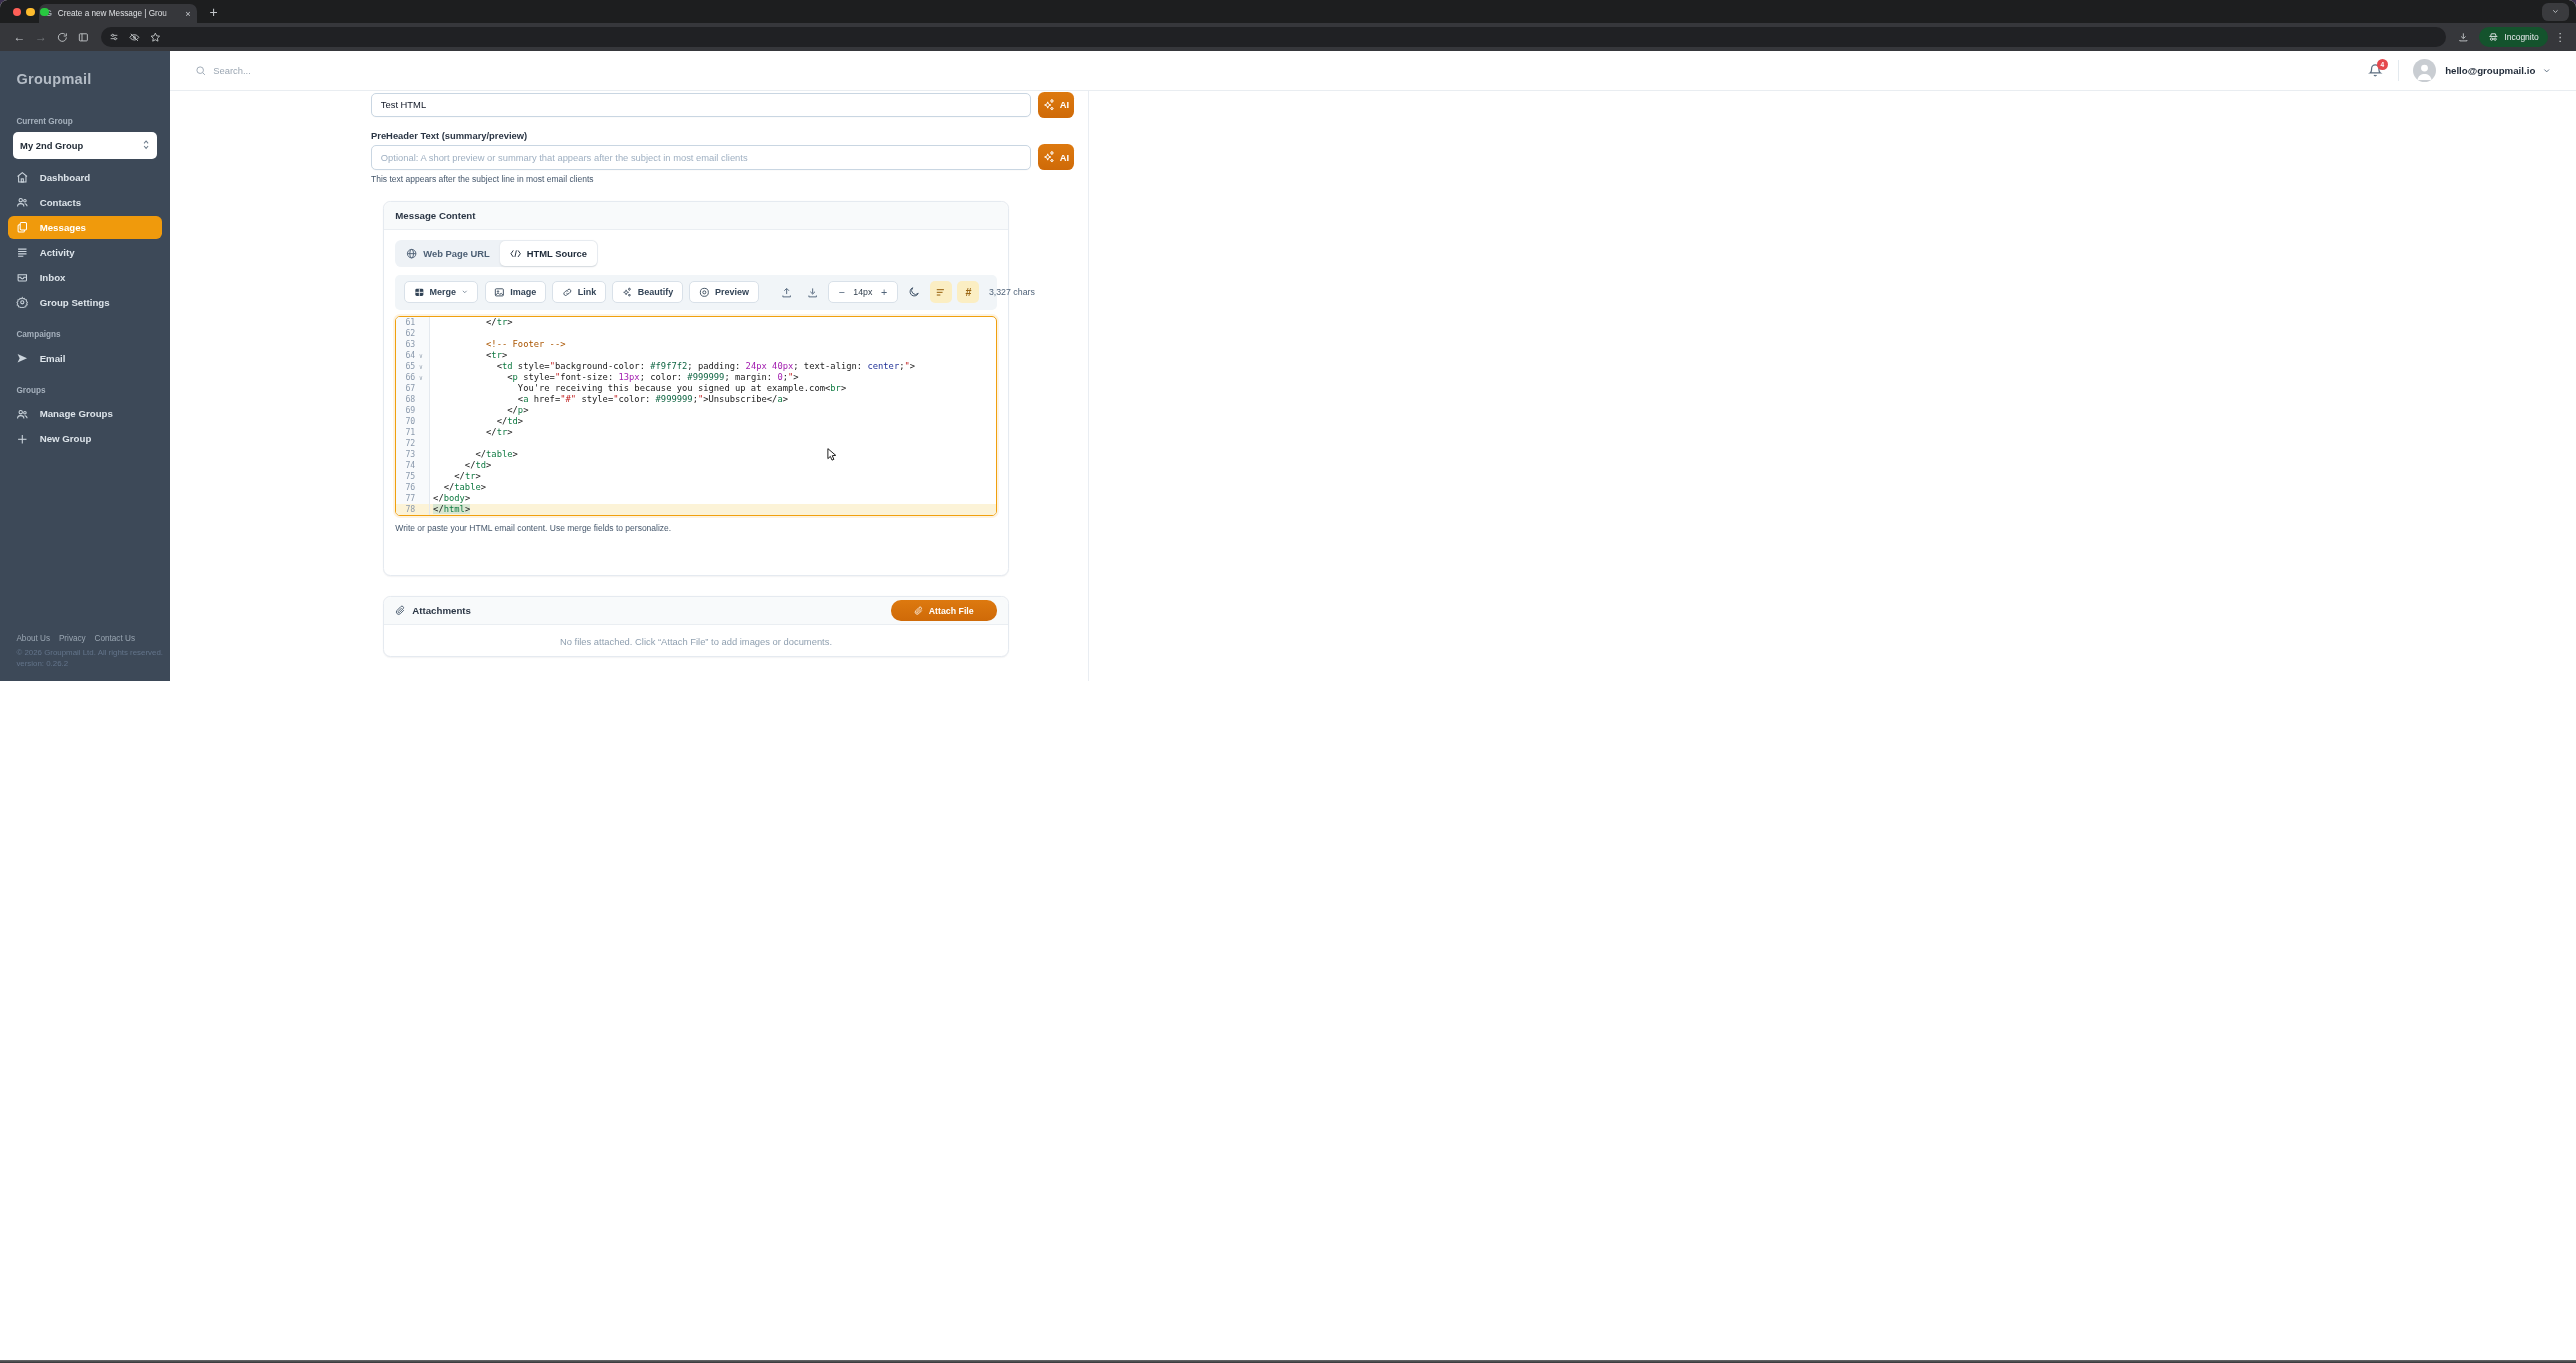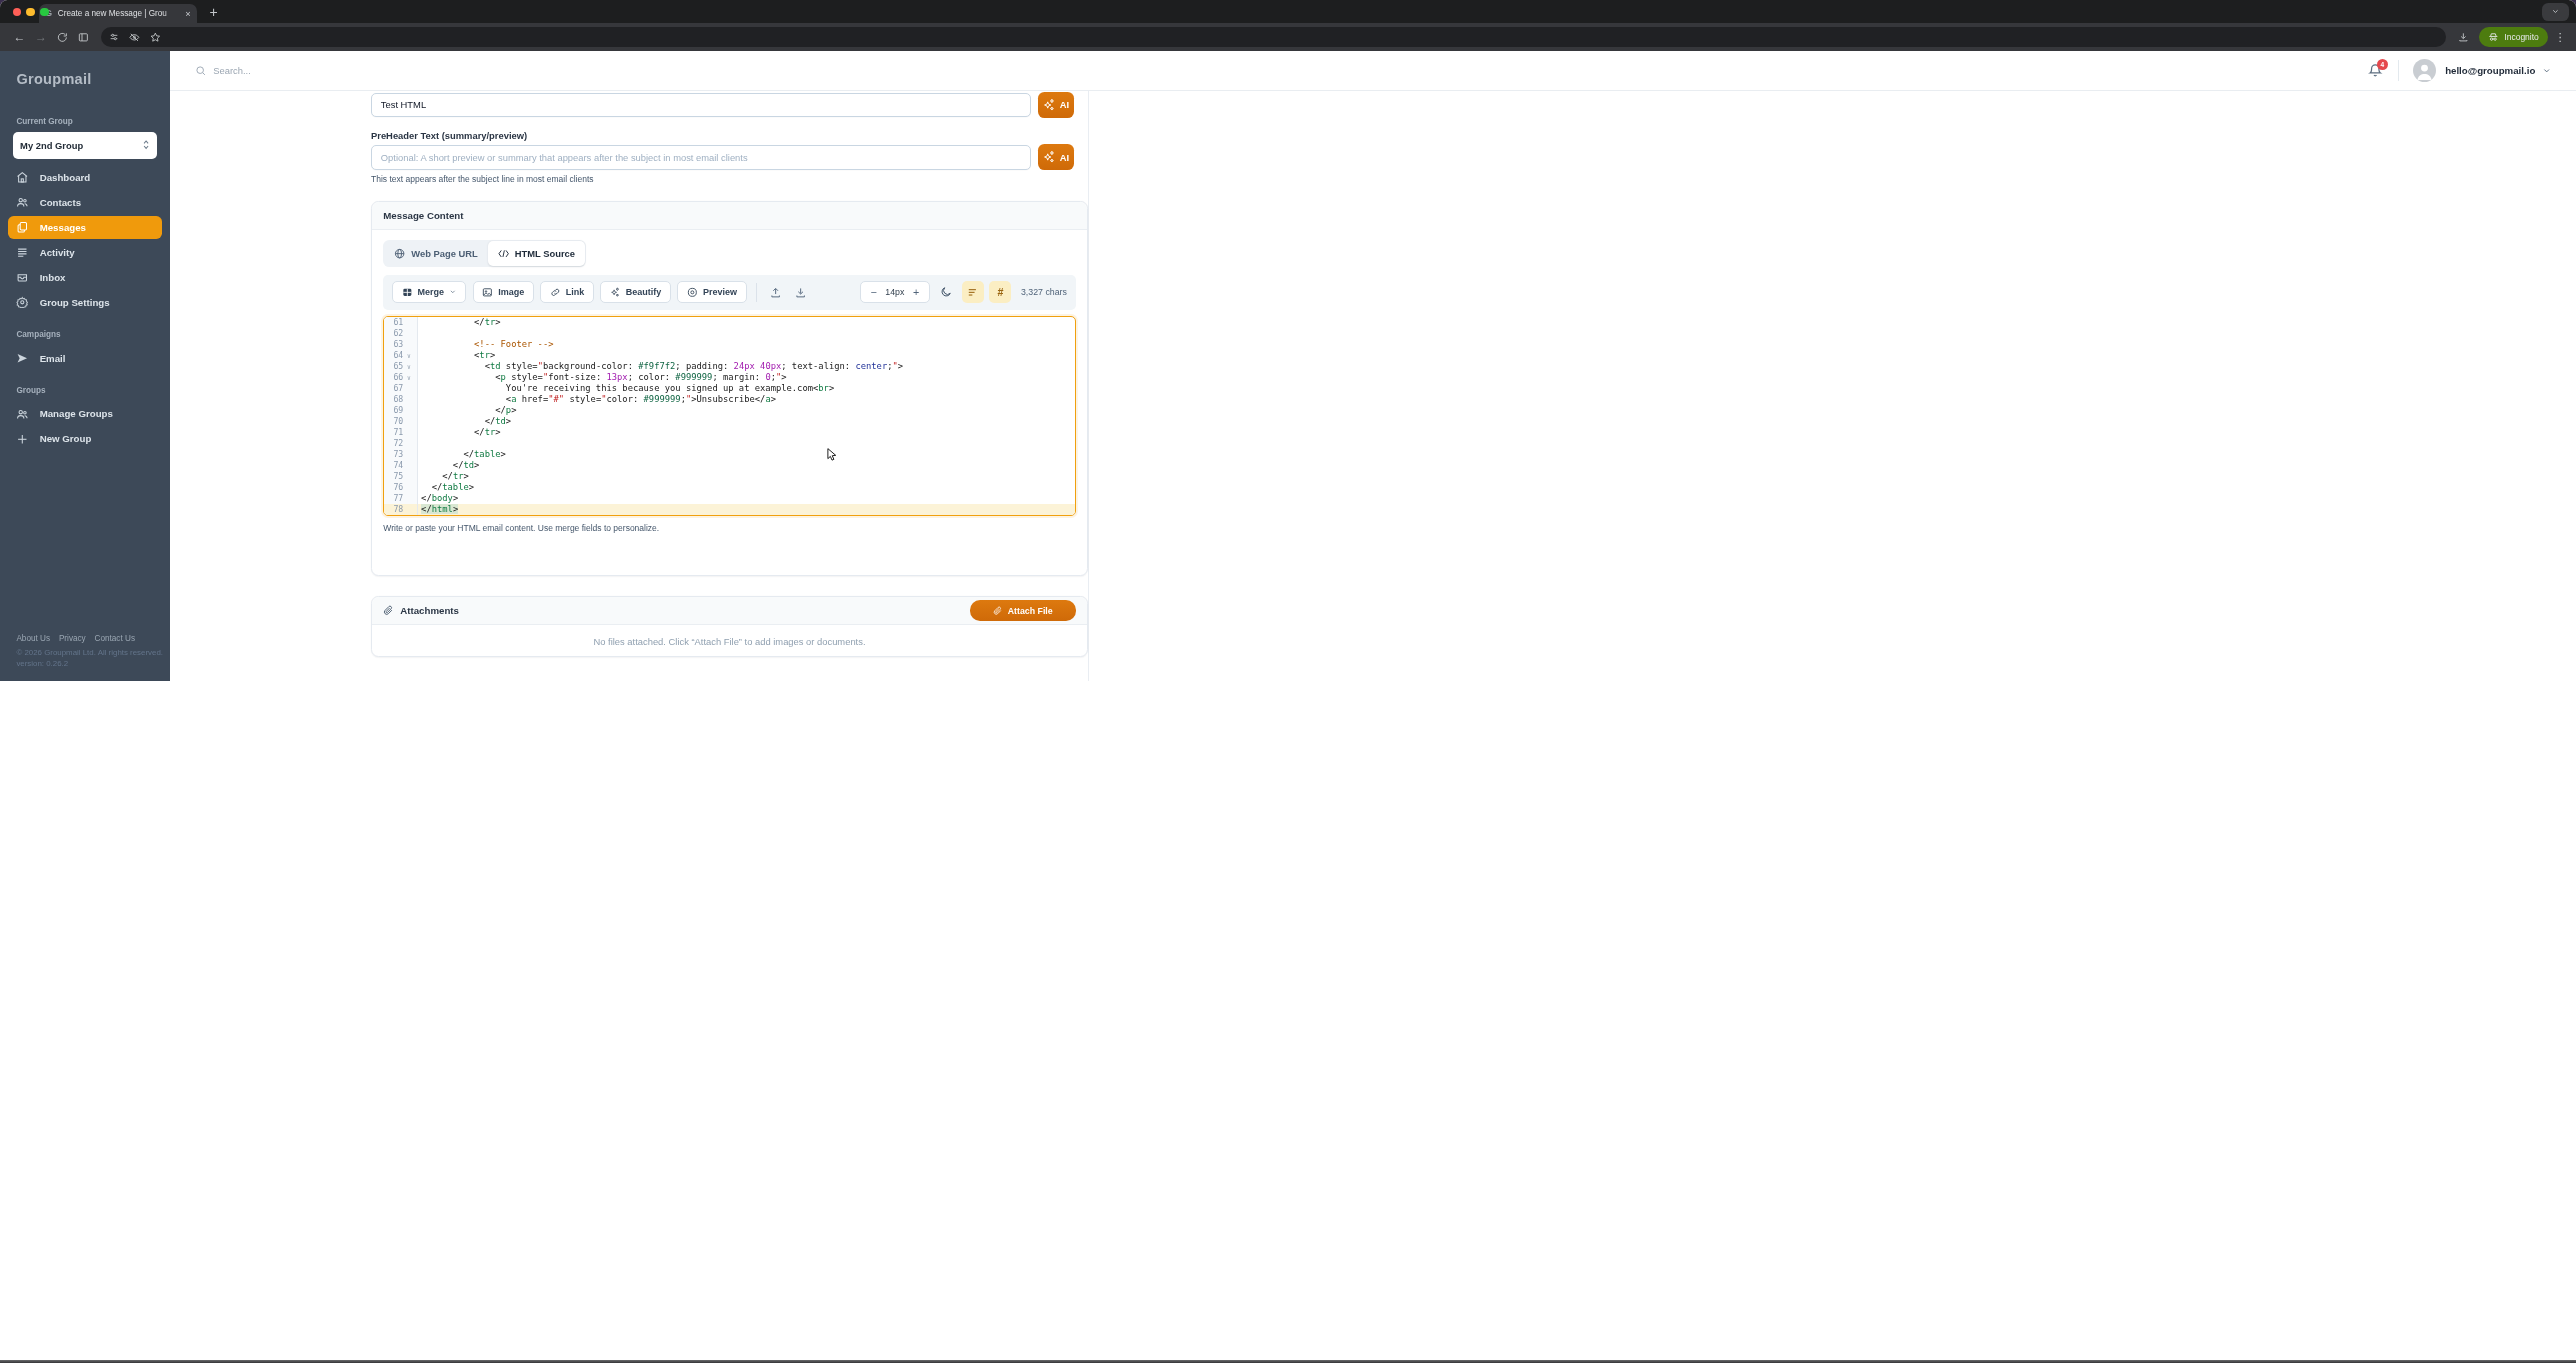--- a/index.html
+++ b/index.html
@@ -21,21 +21,21 @@
   .newtab { color:#c4c7cb; font-size:14px; margin:0 0 3.1px 12.6px; }
   .strip-chevron { position:absolute; right:7.5px; top:3.1px; width:26.4px; height:17.6px; background:#3a3b3e;
                    border-radius:6.3px; display:grid; place-items:center; color:#c4c7cb; }
   .toolbar { height:28px; background:#36373b; display:flex; align-items:center; padding:0 8.8px; }
   .nav-ic { color:#c7cacd; font-size:12px; width:21.4px; text-align:center; }
   .nav-ic.dim { color:#76797d; }
   .urlpill { flex:1; height:20px; background:#202124; border-radius:10px; margin:0 6.3px; display:flex;
              align-items:center; padding:0 8.8px; }
   .url-text { color:#e8eaed; font-size:8.5px; margin-left:7.5px; flex:1; }
   .pill-ic { color:#c7cacd; margin-left:10px; }
-  .incog { height:20px; background:#4d7c0f; border-radius:10px; display:flex; align-items:center; gap:5.7px;
+  .incog { height:20px; background:#14532d; border-radius:10px; display:flex; align-items:center; gap:5.7px;
            padding:0 9.4px; color:#e8eaed; font-size:8.5px; margin:16px 5px; }
   .dots { color:#c7cacd; font-size:11.3px; width:14px; text-align:center; }
 
   
   #app { display:flex; height:630px; }
 
   
   #sidebar { width:170px; background:#3d4958; position:relative; flex:none; }
   .logo { padding:20px 0 0 16.4px; font-size:14.5px; font-weight:700; color:#b4bcc6; letter-spacing:0.3px; }
   .cg-label { margin:30px 0 5.7px 16.4px; font-size:8.2px; font-weight:700; color:#a6b1bd; }
@@ -78,21 +78,21 @@
   .inp { position:absolute; left:0; width:660px; height:24px; border:0.6px solid #c9d6e2; border-radius:5px;
          padding:0 8.8px; font-size:9.4px; color:#111827; outline:none; background:#fff;
          box-shadow:0 0.6px 0.6px rgba(16,24,40,.03); font-family:"Liberation Sans",sans-serif; }
   .inp::placeholder { color:#9fb0c2; }
   .ai-btn { position:absolute; left:667px; width:36px; height:26.4px; border:none; border-radius:6.3px;
             background:linear-gradient(#dd790f,#cf6a08); color:#fff; font-size:9.4px; font-weight:700;
             display:flex; align-items:center; justify-content:center; gap:4.4px; }
   .fld-label { position:absolute; font-size:9.4px; font-weight:700; color:#2a3544; }
   .fld-help { position:absolute; font-size:8.5px; color:#44566b; }
 
-  .card { position:absolute; left:0; width:717px; background:#fff; border:0.6px solid #e5eaf0;
+  .card { position:absolute; left:12px; width:626px; background:#fff; border:0.6px solid #e5eaf0;
           border-radius:7.5px; box-shadow:0 0.6px 1.3px rgba(16,24,40,.05); }
   .card-hd { height:28px; background:#f8fafb; border-bottom:0.6px solid #eaeef2; border-radius:7.5px 7.5px 0 0;
              display:flex; align-items:center; padding:0 11.3px; font-size:9.7px; font-weight:700; color:#2b3645; }
 
   
   .tabs-row { margin:10px 11.3px 0; position:relative; height:28px; border-bottom:0.6px solid #e8edf2; }
   .ctab { position:absolute; top:2.5px; display:inline-flex; align-items:center; gap:5.7px;
           font-size:9.4px; font-weight:700; }
   .ctab.html { left:0; color:#e8890b; }
   .ctab.plain { left:121px; color:#4c5f74; font-weight:600; }

